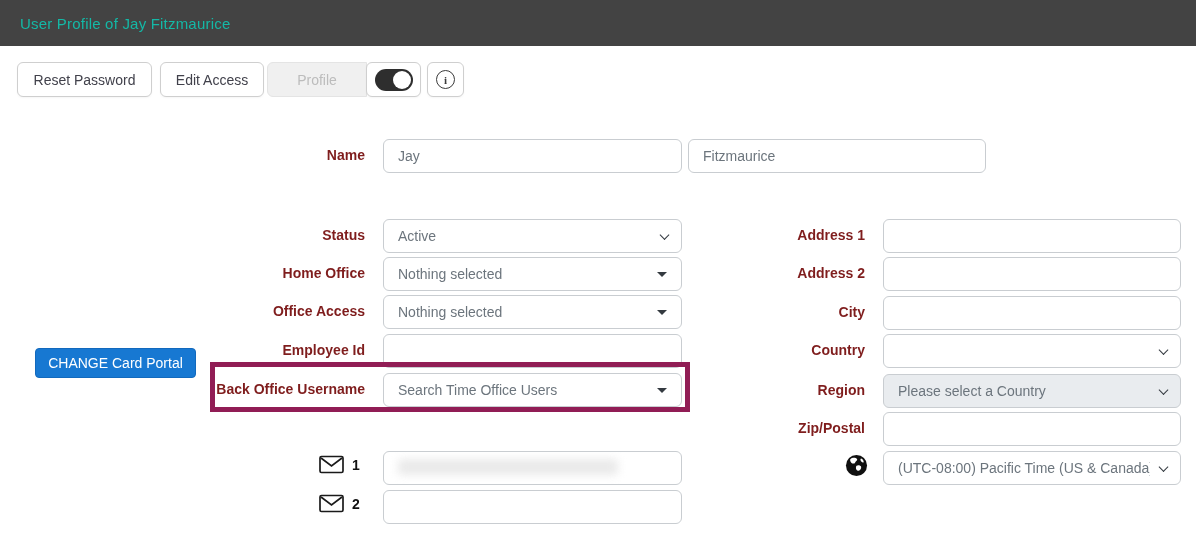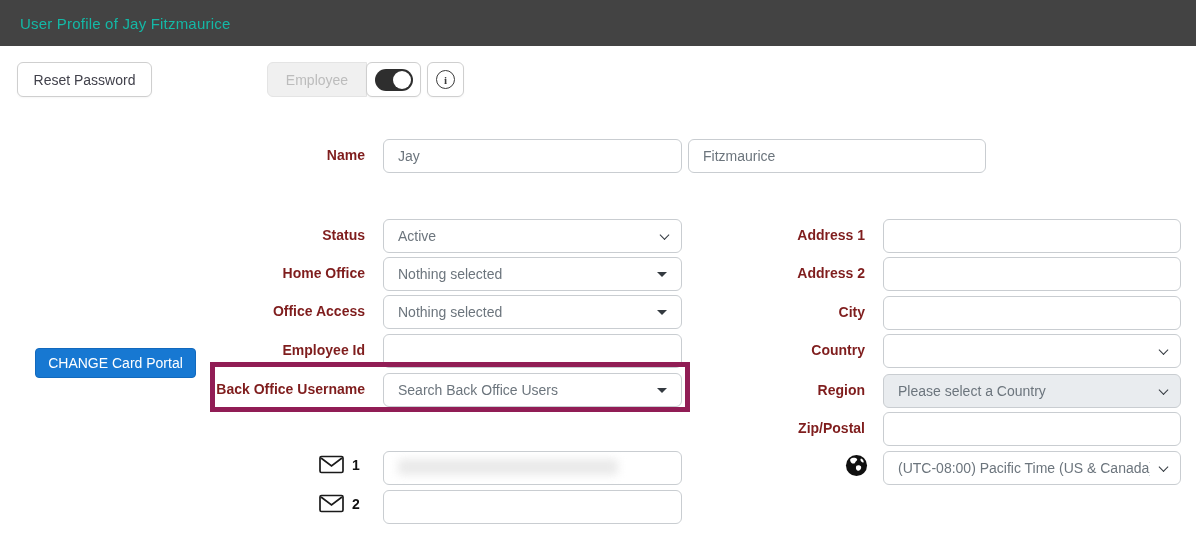--- a/index.html
+++ b/index.html
@@ -65,22 +65,25 @@
 
 <div class="page">
 
   <div class="appbar">
     <span class="title">User Profile of Jay Fitzmaurice</span>
   </div>
 
   <div class="btn" style="left:17px; width:135px;">
     <span>Reset Password</span>
   </div>
+  <div class="btn" style="left:160px; width:104px;">
+    <span>Edit Access</span>
+  </div>
   <div class="btn btn-disabled" style="left:267px; width:100px;">
-    <span>Employee</span>
+    <span>Profile</span>
   </div>
   <div class="btn" style="left:366px; width:55px;">
     <span class="toggle-pill">
         <span class="toggle-knob"></span>
       </span>
   </div>
   <div class="btn" style="left:427px; width:37px;">
     <span class="info-circle">i</span>
   </div>
 
@@ -114,21 +117,21 @@
     <span class="caret"></span>
   </div>
 
   <div class="flabel lab-l" style="top:334px;">Employee Id</div>
   <div class="field col-l" style="top:334px;">
     <span></span>
   </div>
 
   <div class="flabel lab-l" style="top:373px;">Back Office Username</div>
   <div class="field sel col-l" style="top:373px;">
-    <span>Search Back Office Users</span>
+    <span>Search Time Office Users</span>
     <span class="caret"></span>
   </div>
   <div class="hl-box"></div>
 
   <svg class="icon-abs" style="left:319px; top:455px;" width="25" height="19" viewBox="0 0 25 19">
     <rect x="1" y="1.5" width="23" height="16" rx="1.5" fill="none" stroke="#1a1a1a" stroke-width="1.7"></rect>
     <path d="M2 3 L12.5 11 L23 3" fill="none" stroke="#1a1a1a" stroke-width="1.7"></path>
   </svg>
   <div class="num-label" style="left:352px; top:453px;">1</div>
   <div class="field col-l" style="top:451px;">

